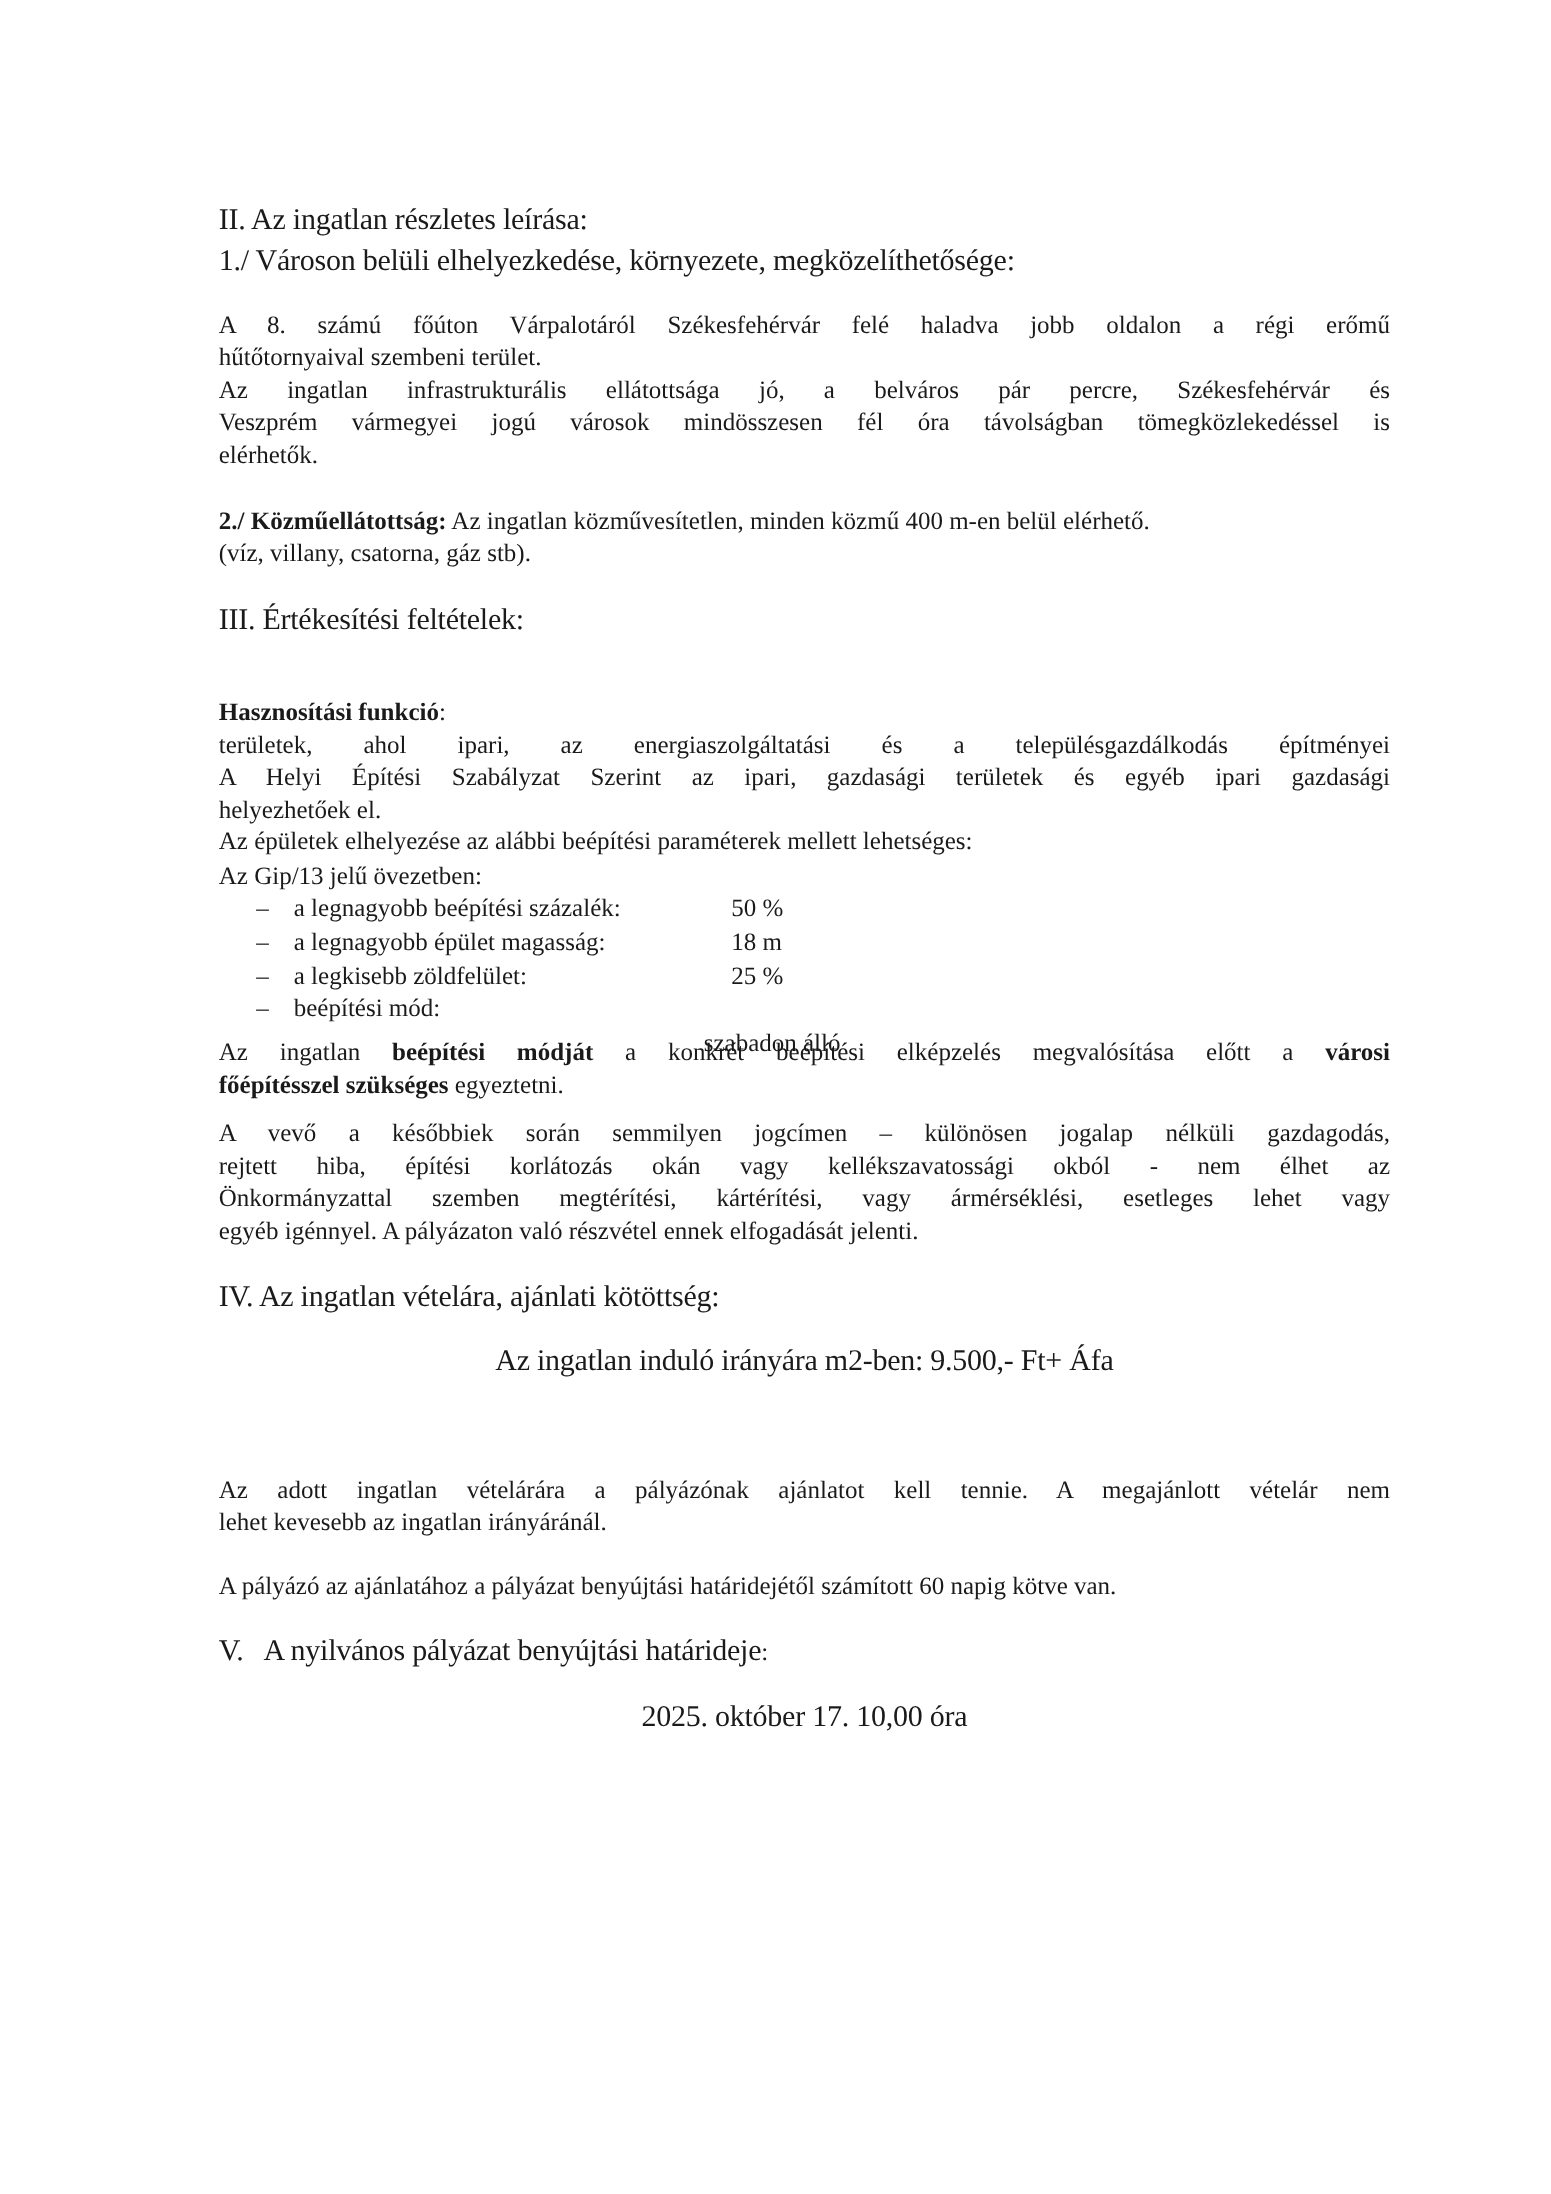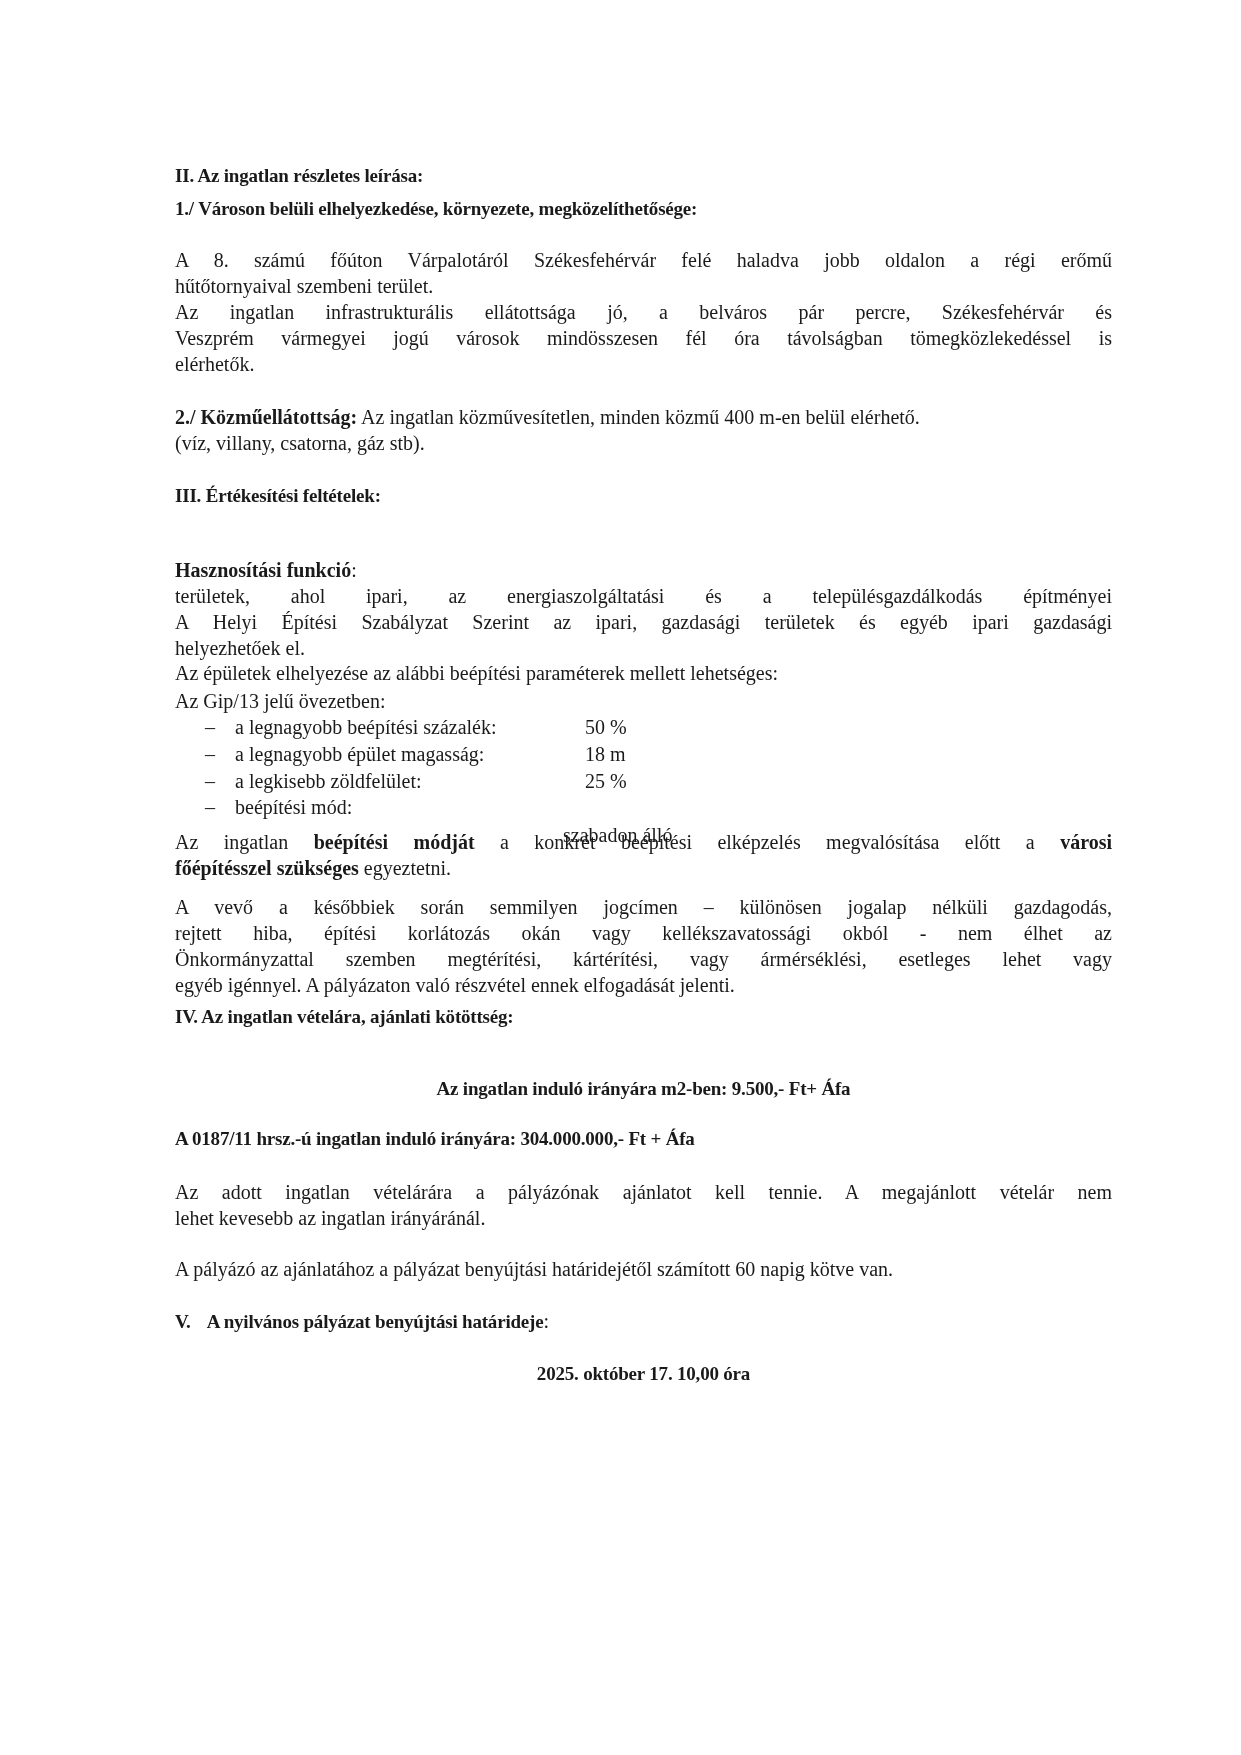--- a/index.html
+++ b/index.html
@@ -25,22 +25,22 @@
     .blk {
       position: absolute;
       left: 0;
       width: 937px;
       font-size: 20px;
       line-height: 26px;
       text-align: justify;
       text-align-last: left;
     }
     .h {
-      font-weight: bold;
-      font-size: 19px;
+      font-weight: normal;
+      font-size: 24px;
       letter-spacing: -0.2px;
     }
     b, .b { font-weight: bold; }
     .center {
       text-align: left;
       text-align-last: center;
     }
     .list-row {
       position: absolute;
       left: 0;
@@ -137,25 +137,24 @@
     <span class="l-line"><b>főépítésszel szükséges</b><span> egyeztetni.</span></span>
   </div>
 
   <div class="blk" style="top:894px;">
     <span class="j-line">A vevő a későbbiek során semmilyen jogcímen – különösen jogalap nélküli gazdagodás,</span>
     <span class="j-line">rejtett hiba, építési korlátozás okán vagy kellékszavatossági okból - nem élhet az</span>
     <span class="j-line">Önkormányzattal szemben megtérítési, kártérítési, vagy ármérséklési, esetleges lehet vagy</span>
     <span class="l-line">egyéb igénnyel. A pályázaton való részvétel ennek elfogadását jelenti.</span>
   </div>
 
-  <div class="blk h" style="top:1004px;">IV. Az ingatlan vételára, ajánlati kötöttség:</div>
+  <div class="blk h" style="top:1025px;">IV. Az ingatlan vételára, ajánlati kötöttség:</div>
 
   <div class="blk h center" style="top:1076px;">Az ingatlan induló irányára m2-ben: 9.500,- Ft+ Áfa</div>
 
-  <div class="blk h" style="top:1126px;">A 0187/11 hrsz.-ú ingatlan induló irányára: 304.000.000,- Ft + Áfa</div>
 
   <div class="blk" style="top:1179px;">
     <span class="j-line">Az adott ingatlan vételárára a pályázónak ajánlatot kell tennie. A megajánlott vételár nem</span>
     <span class="l-line">lehet kevesebb az ingatlan irányáránál.</span>
   </div>
 
   <div class="blk" style="top:1256px;">A pályázó az ajánlatához a pályázat benyújtási határidejétől számított 60 napig kötve van.</div>
 
   <div class="blk" style="top:1308px;">
     <b class="h">V.</b><span style="display:inline-block;width:16px;"></span><b class="h">A nyilvános pályázat benyújtási határideje</b><span>:</span>

